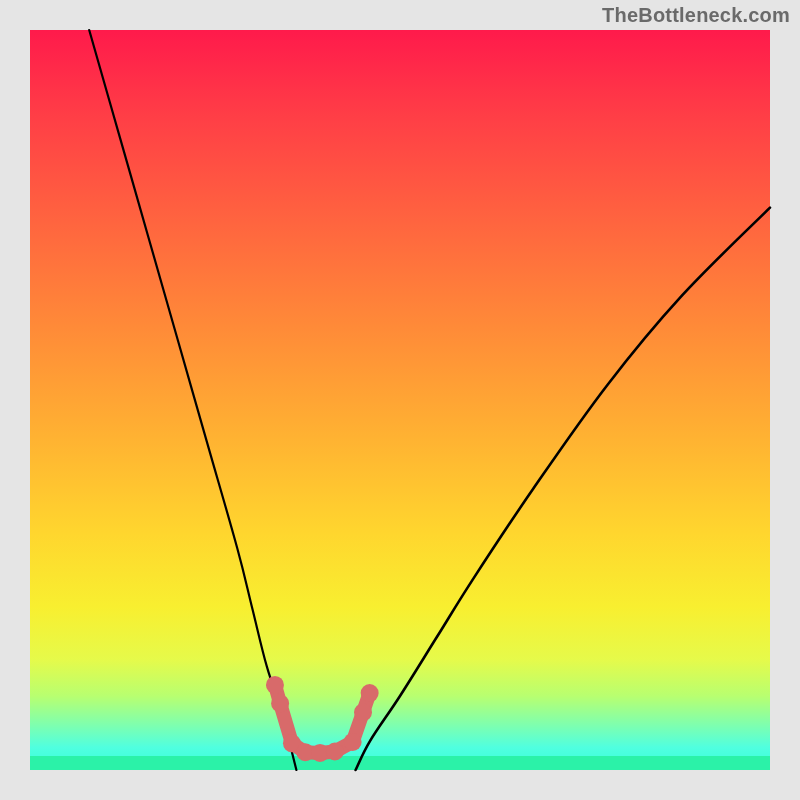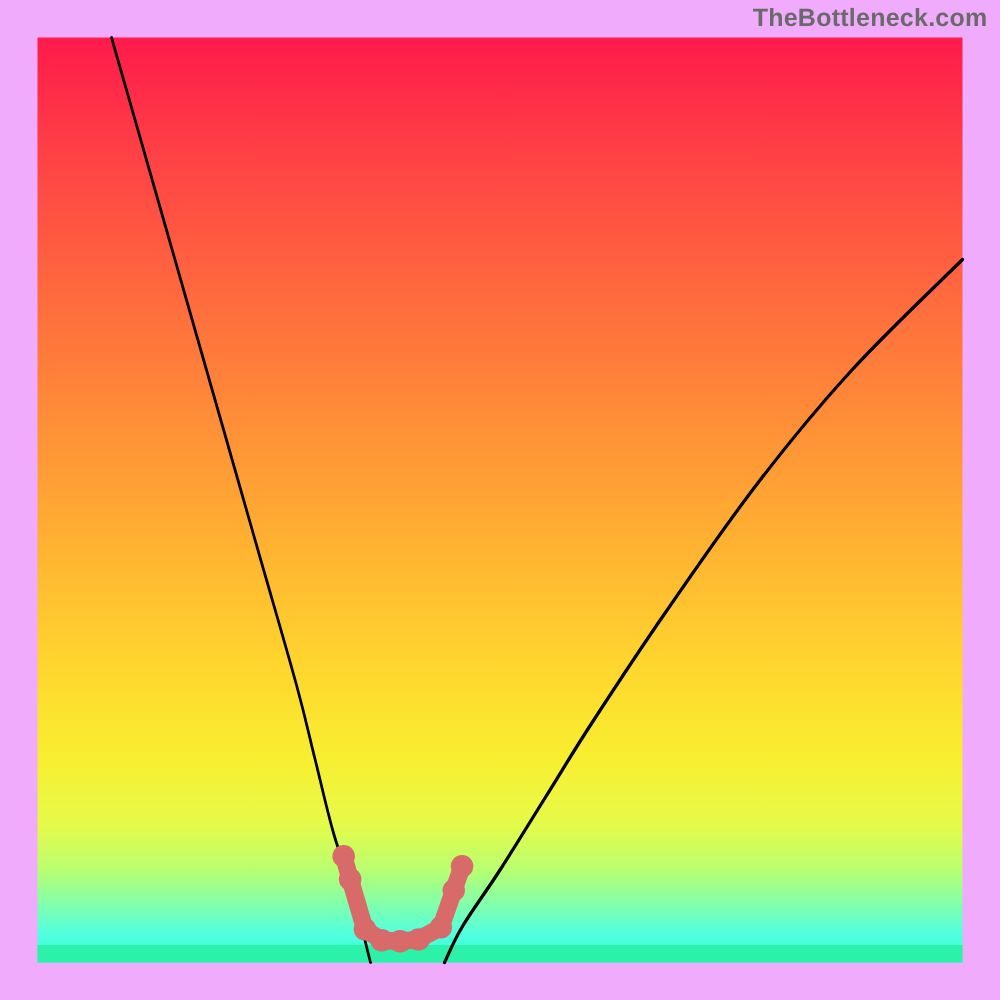--- a/index.html
+++ b/index.html
@@ -9,21 +9,21 @@
     height: 800px;
     background: #000;
     overflow: hidden;
   }
   .frame {
     position: absolute;
     top: 0;
     left: 0;
     width: 800px;
     height: 800px;
-    background: #f0abfc;
+    background: #e5e5e5;
     text-decoration: underline;
   }
   .plot-area {
     position: absolute;
     top: 30px;
     left: 30px;
     width: 740px;
     height: 740px;
     background: linear-gradient(
       to bottom,

